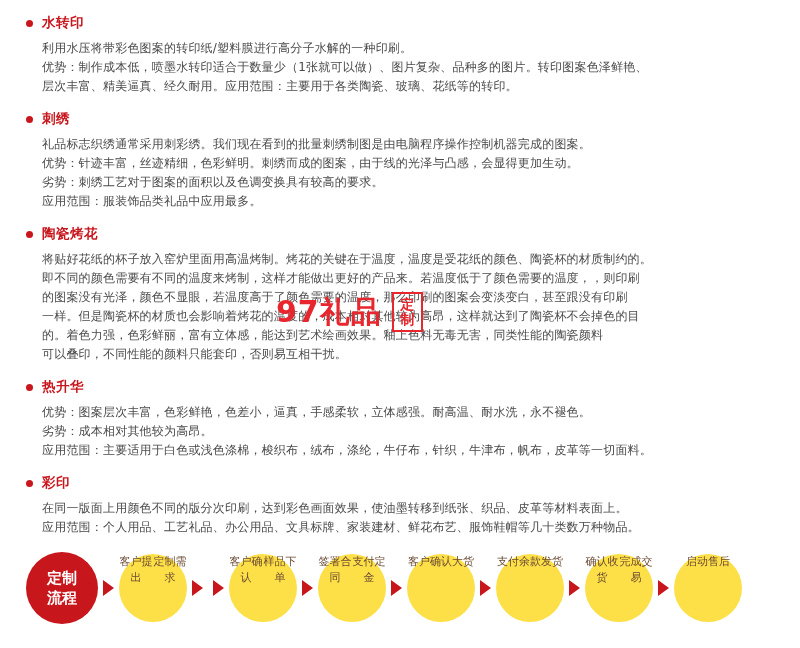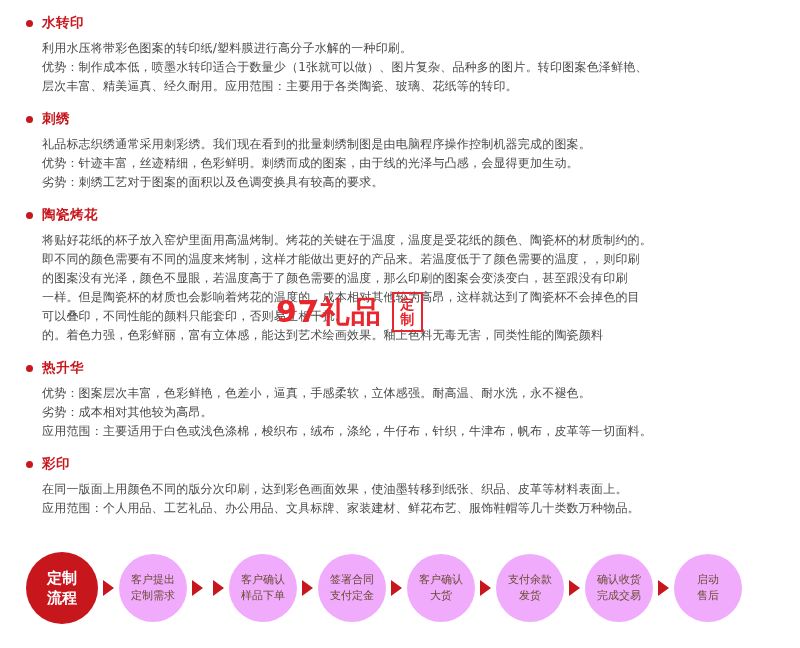--- a/index.html
+++ b/index.html
@@ -116,24 +116,24 @@
     border-top: 8px solid transparent;
     border-bottom: 8px solid transparent;
     border-left: 11px solid #c8161d;
     margin: 0 5px;
     flex: 0 0 auto;
   }
   .flow-step {
     width: 68px;
     height: 68px;
     border-radius: 50%;
-    background: #f0abfc;
+    background: #fde047;
     color: #6b4a33;
     display: flex;
-    flex-direction: column;
+    flex-direction: row;
     justify-content: center;
     font-size: 11px;
     line-height: 16px;
     flex: 0 0 auto;
     text-align: center;
   }
   .flow-step span {
     display: block;
   }
 </style>
@@ -156,35 +156,36 @@
 
   <div class="section">
     <div class="sec-head">
       <span class="bullet"></span>
       <span class="sec-title">刺绣</span>
     </div>
     <div class="sec-body">
       <div class="line">礼品标志织绣通常采用刺彩绣。我们现在看到的批量刺绣制图是由电脑程序操作控制机器完成的图案。</div>
       <div class="line">优势：针迹丰富，丝迹精细，色彩鲜明。刺绣而成的图案，由于线的光泽与凸感，会显得更加生动。</div>
       <div class="line">劣势：刺绣工艺对于图案的面积以及色调变换具有较高的要求。</div>
+      <div class="line">应用范围：服装饰品类礼品中应用最多。</div>
     </div>
   </div>
 
   <div class="section">
     <div class="sec-head">
       <span class="bullet"></span>
       <span class="sec-title">陶瓷烤花</span>
     </div>
     <div class="sec-body">
       <div class="line">将贴好花纸的杯子放入窑炉里面用高温烤制。烤花的关键在于温度，温度是受花纸的颜色、陶瓷杯的材质制约的。</div>
       <div class="line">即不同的颜色需要有不同的温度来烤制，这样才能做出更好的产品来。若温度低于了颜色需要的温度，，则印刷</div>
       <div class="line">的图案没有光泽，颜色不显眼，若温度高于了颜色需要的温度，那么印刷的图案会变淡变白，甚至跟没有印刷</div>
       <div class="line">一样。但是陶瓷杯的材质也会影响着烤花的温度的，成本相对其他较为高昂，这样就达到了陶瓷杯不会掉色的目</div>
+      <div class="line">的。着色力强，色彩鲜丽，富有立体感，能达到艺术绘画效果。釉上色料无毒无害，同类性能的陶瓷颜料</div>
       <div class="line">可以叠印，不同性能的颜料只能套印，否则易互相干扰。</div>
-      <div class="line">的。着色力强，色彩鲜丽，富有立体感，能达到艺术绘画效果。釉上色料无毒无害，同类性能的陶瓷颜料</div>
     </div>
   </div>
 
   <div class="section">
     <div class="sec-head">
       <span class="bullet"></span>
       <span class="sec-title">热升华</span>
     </div>
     <div class="sec-body">
       <div class="line">优势：图案层次丰富，色彩鲜艳，色差小，逼真，手感柔软，立体感强。耐高温、耐水洗，永不褪色。</div>

